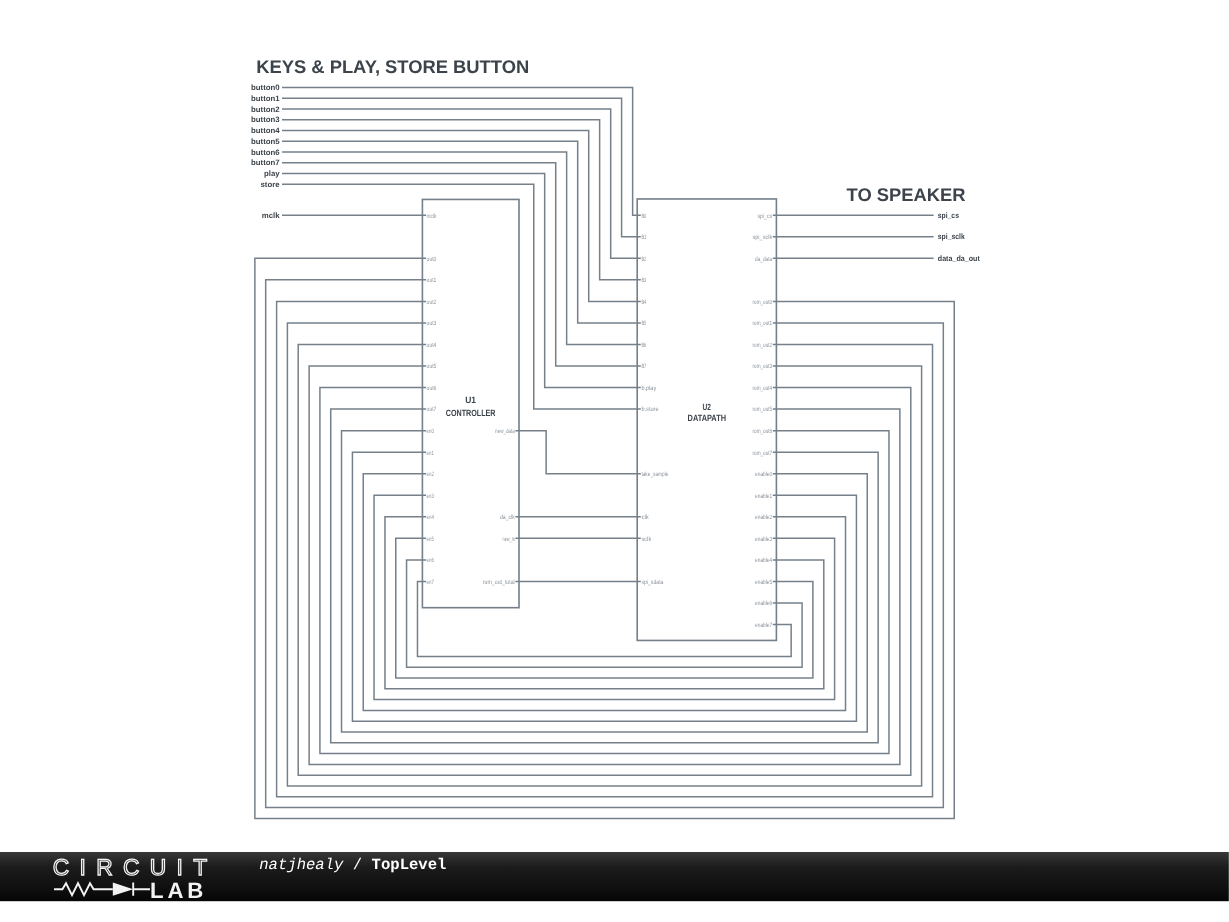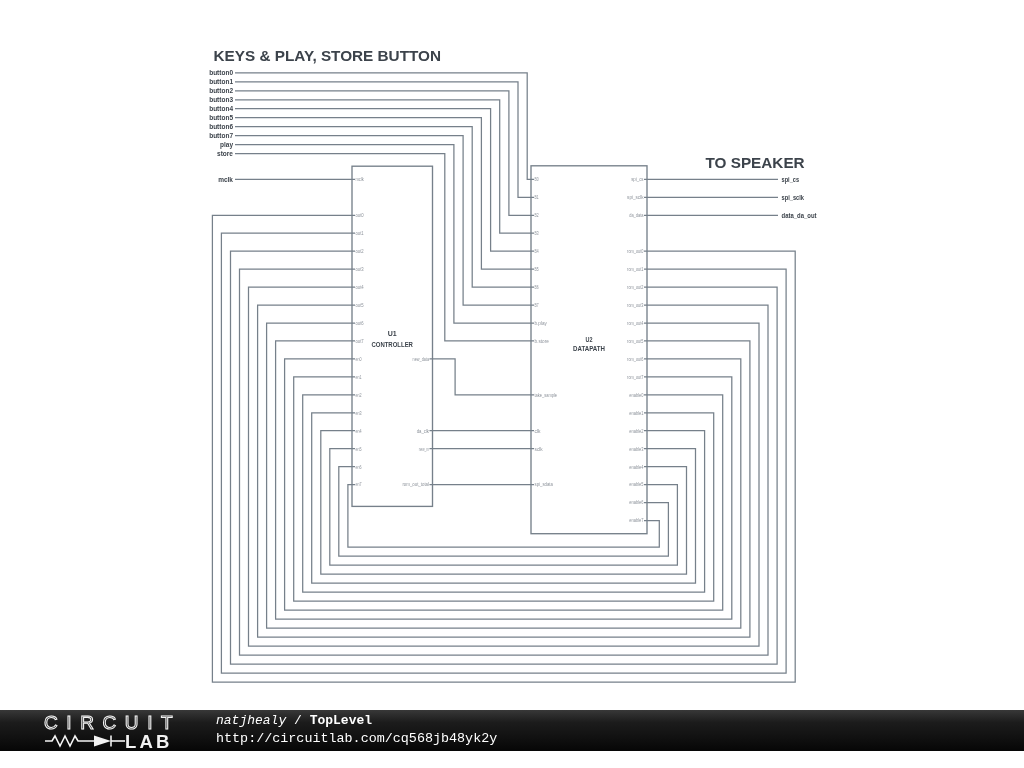--- a/index.html
+++ b/index.html
@@ -130,14 +130,13 @@
 <g stroke="#f2f2f2" stroke-width="1.6" fill="none">
 <path d="M45 31 h7 l3 -5 l5 10 l5 -10 l5 10 l5 -10 l3 5 h16"></path>
 <path d="M111 31 h14"></path>
 <path d="M111 25.5 v11"></path>
 </g>
 <path d="M94 25.5 v11 l17 -5.5 z" fill="#f2f2f2"></path>
 <text x="125" y="38" font-family="Liberation Sans, sans-serif" font-size="18.5" font-weight="bold" fill="#f2f2f2" letter-spacing="3.2">LAB</text>
 </svg>
 <div id="bartext">
 <div id="line1"><i>natjhealy</i> / <b>TopLevel</b></div>
-<div id="line2">http://circuitlab.com/cq568jb48yk2y</div>
 </div>
 </div>
 </body></html>

